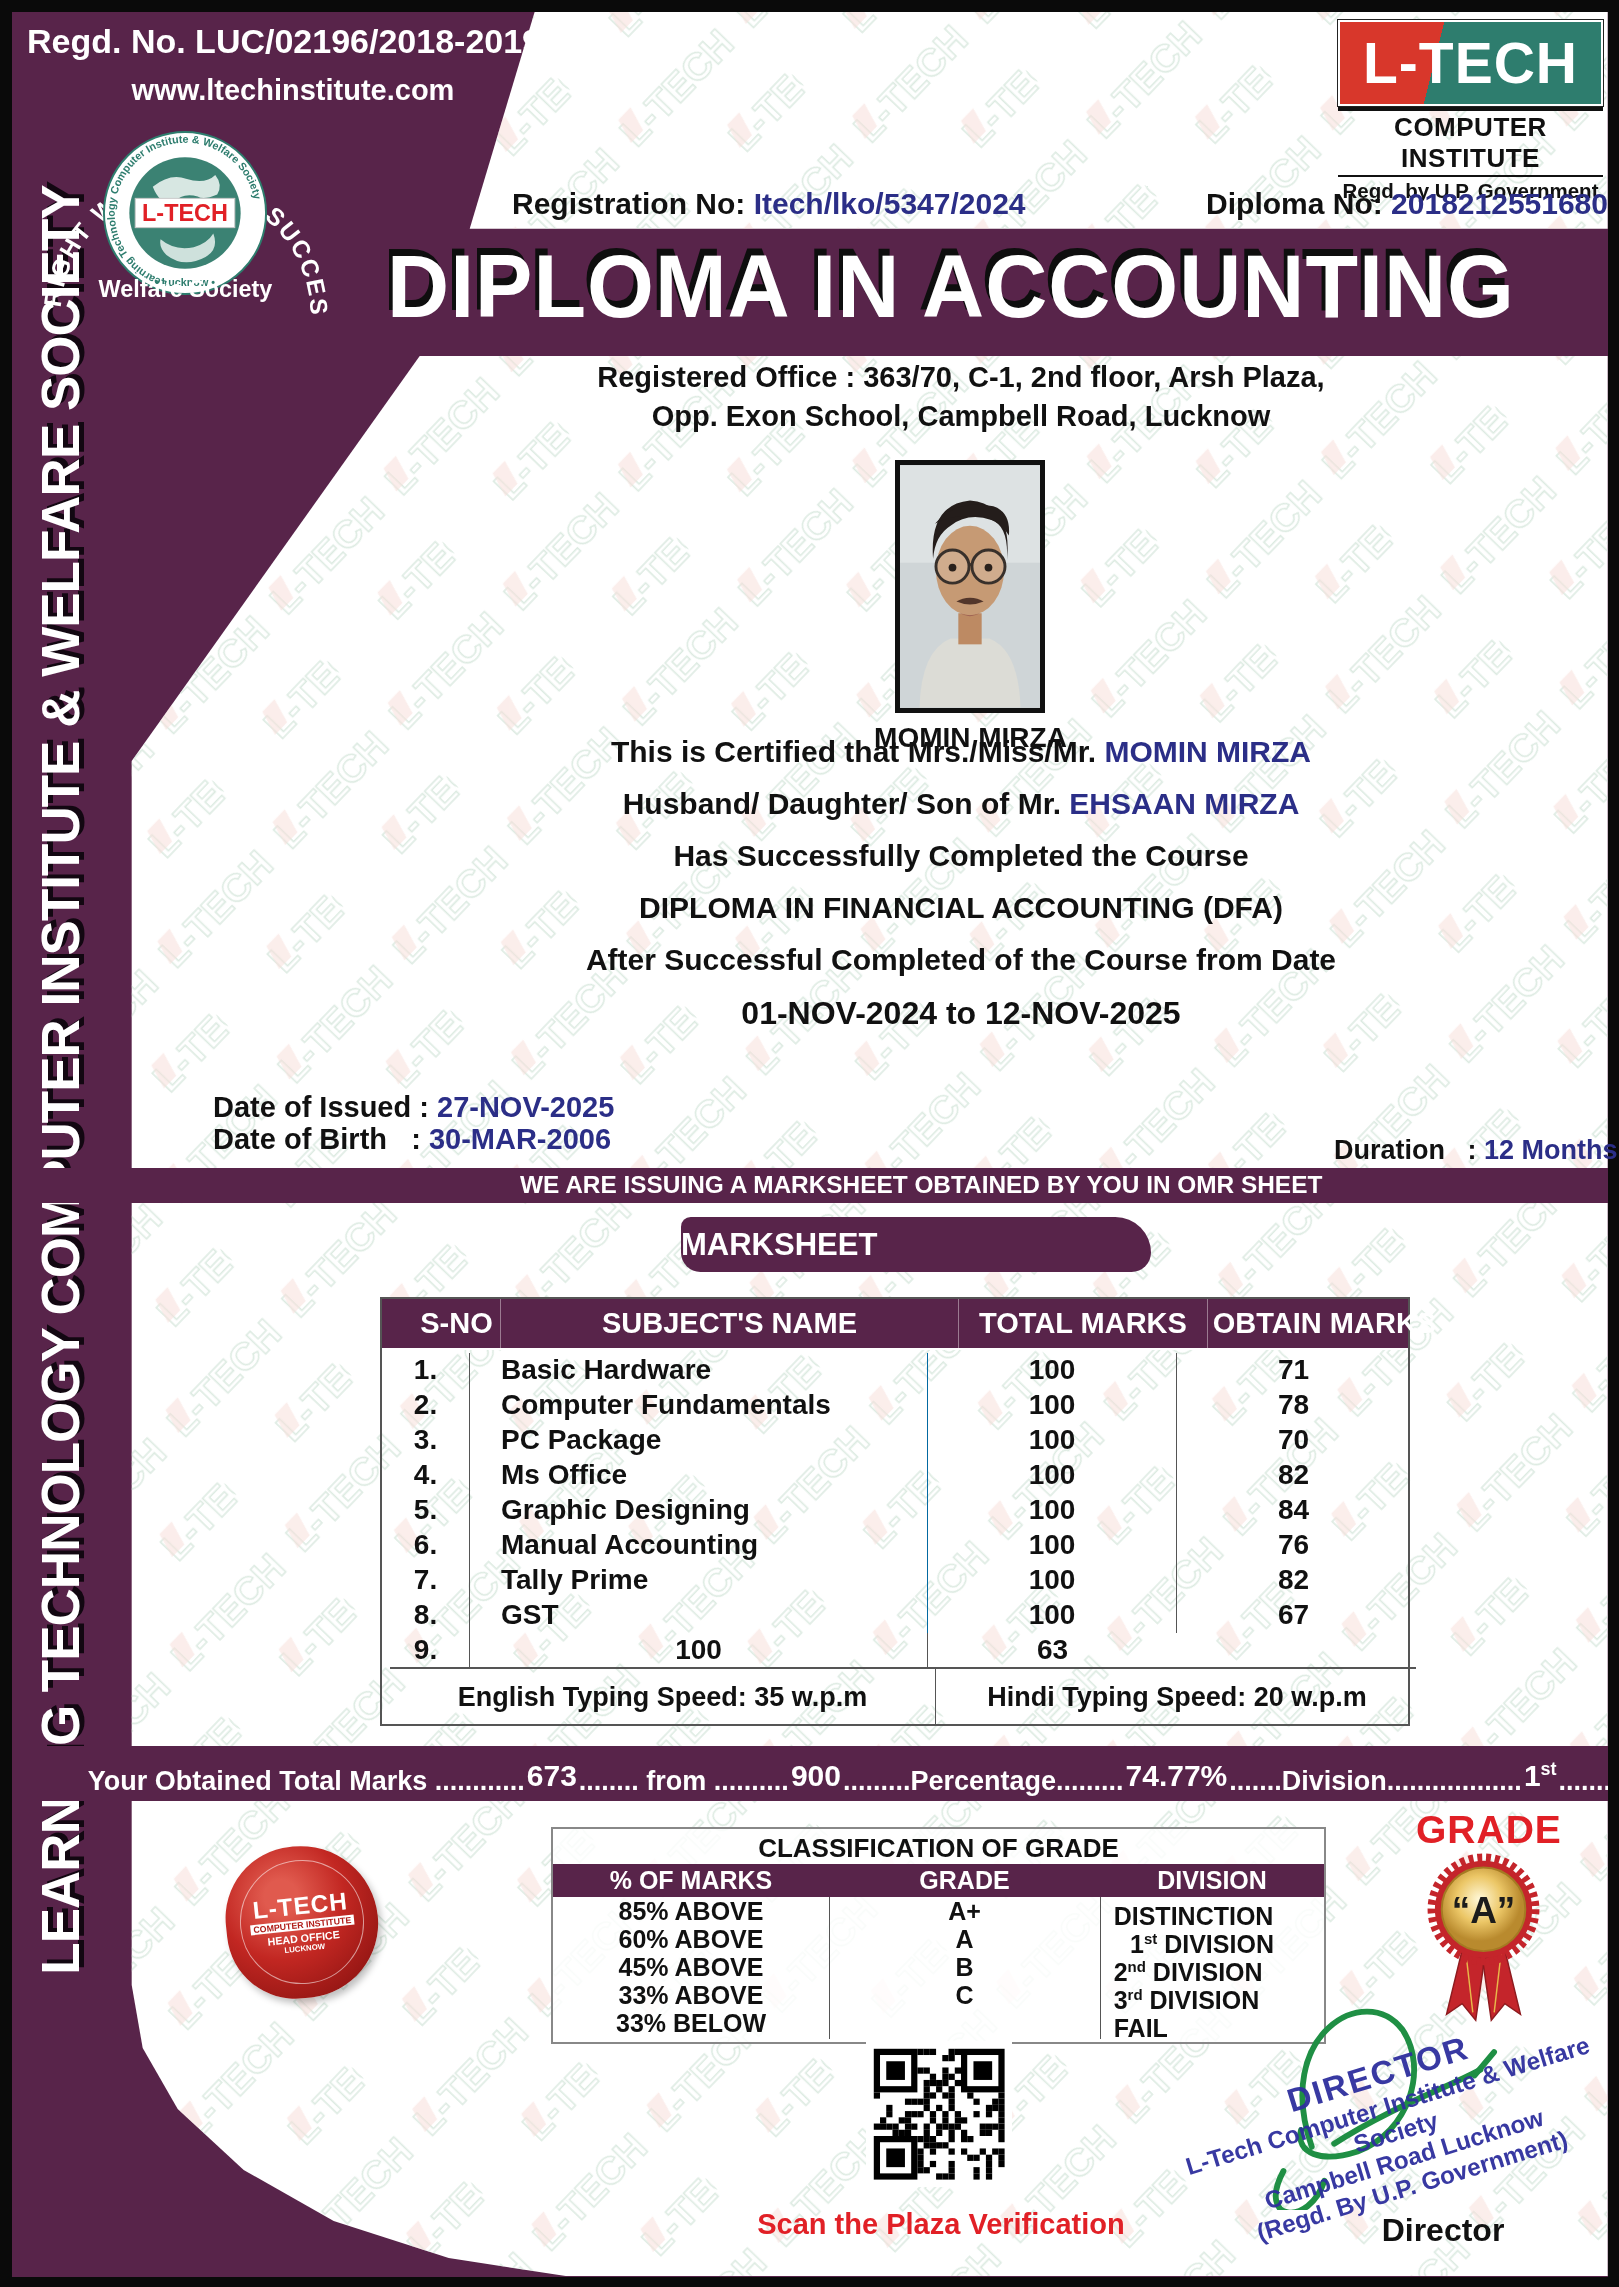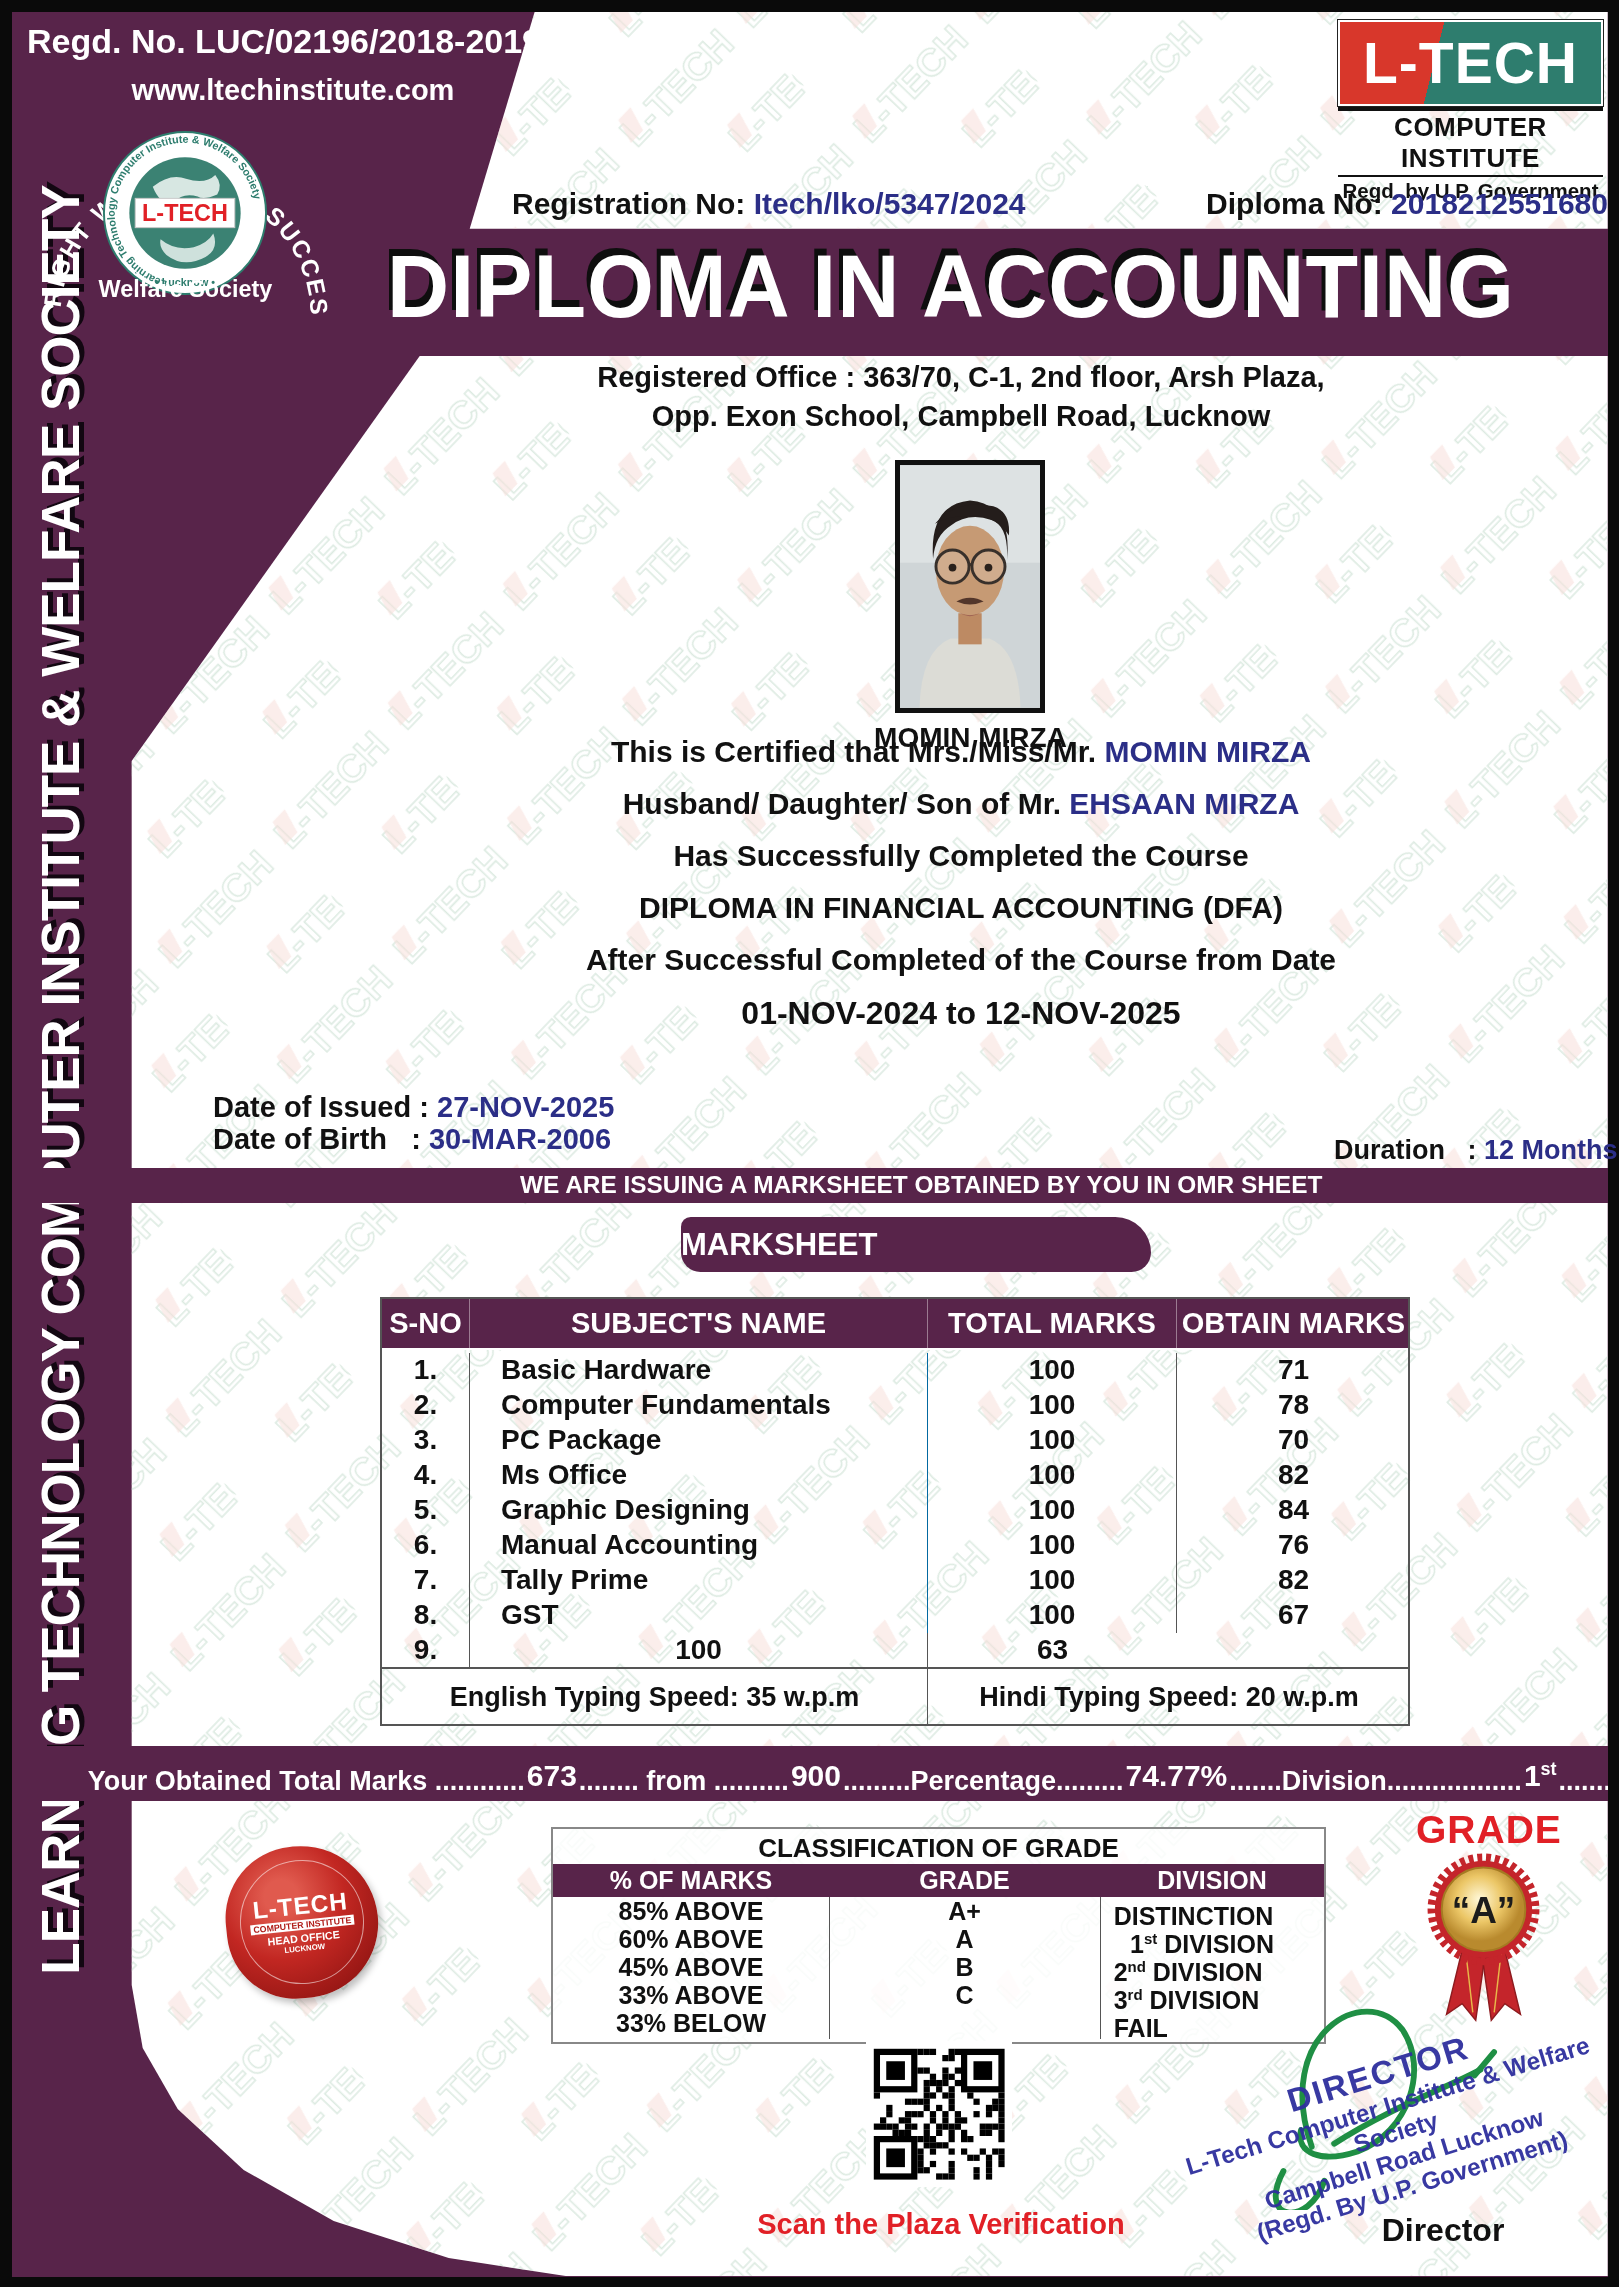--- a/index.html
+++ b/index.html
@@ -69,31 +69,31 @@
   #duration { left:1334px; top:1135px; width:273px; font-size:27px; font-weight:bold; color:#111; white-space:pre; }
 
   
   #omr-banner { left:11.7px; top:1168px; width:1596px; height:35px; background:#58244a; }
   #omr-banner div { position:absolute; left:227px; width:1365px; top:2.9px; text-align:center; color:#fff; font-size:24.4px; font-weight:bold; }
   #ms-tab { left:681px; top:1217px; width:470px; height:55px; background:#58244a; border-radius:11.7px 43px 23.4px 23.4px;
     color:#fff; font-size:31px; font-weight:bold; text-align:left; line-height:55px; }
 
   
   #ms-table { left:380px; top:1297px; width:1030px; height:429px; border:2px solid #555; }
-  #ms-head { display:grid; grid-template-columns:88px 458px 249px 233px; height:51px; background:#58244a; border-bottom:2.9px solid #fff; }
+  #ms-head { display:grid; grid-template-columns:88px 458px 249px 233px; height:51px; background:#58244a; border-bottom:2.9px solid #fff;padding-left:31px; }
   #ms-head div { color:#fff; font-size:29px; font-weight:bold; text-align:center; line-height:49px; border-right:1px solid #9b7b91; }
   #ms-head div:last-child { border-right:none; }
   #ms-body { position:absolute; left:0; top:54px; width:100%; height:314px; }
   .ms-row { display:grid; grid-template-columns:88px 458px 249px 233px; height:35px; }
   .ms-row div { font-size:28px; font-weight:bold; color:#111; line-height:34px; }
   .ms-c1 { text-align:center; border-right:1px solid #555; }
   .ms-c2 { padding-left:31px; border-right:1px solid #0369a1; }
   .ms-c3 { text-align:center; border-right:1px solid #555; }
   .ms-c4 { text-align:center; }
-  #ms-typing { position:absolute; left:0; top:368px; width:100%; height:58px; border-top:2px solid #555; display:grid; grid-template-columns:546px 482px; }
+  #ms-typing { position:absolute; left:8px; top:368px; width:100%; height:58px; border-top:2px solid #555; display:grid; grid-template-columns:546px 482px; }
   #ms-typing div { font-size:27px; font-weight:bold; color:#111; text-align:center; line-height:57px; }
   #ms-typing div:first-child { border-right:1px solid #555; }
 
   
   #totals { left:11.7px; top:1746px; width:1596px; height:55px; background:#58244a; color:#fff; font-size:27px; font-weight:bold;
     line-height:55px; white-space:nowrap; padding-left:76px; overflow:hidden; }
   #totals .val { font-size:30px; position:relative; top:-3.9px; padding:0 2px; }
   sup { font-size:60%; }
 
   

